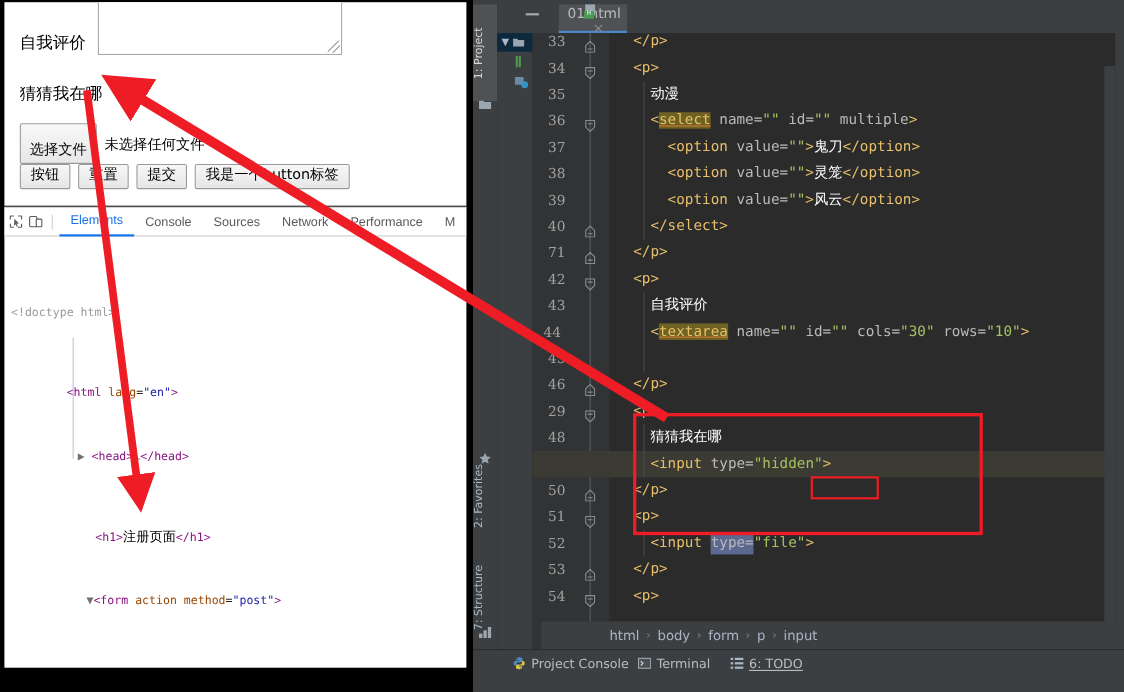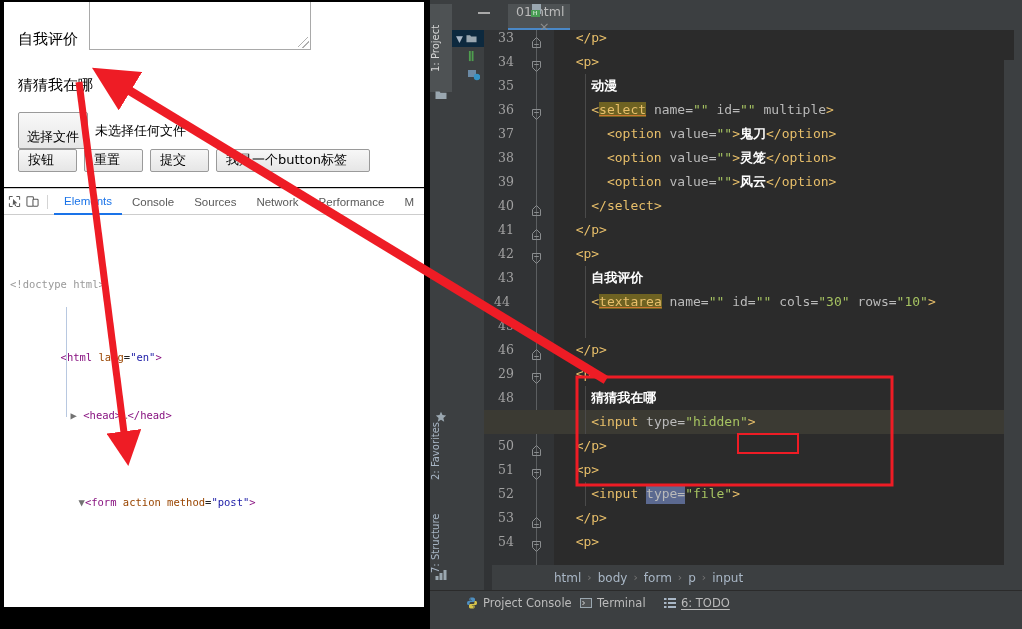--- a/index.html
+++ b/index.html
@@ -73,21 +73,21 @@
     margin-left: 7px;
     font-size: 13px;
     font-family: "DejaVu Sans", sans-serif;
     color: #000;
   }
 
   #row-buttons { left: 14px; top: 147px; display: flex; gap: 7px; }
   .btn {
     font-family: "DejaVu Sans", sans-serif;
     font-size: 13px;
-    padding: 2px 22px 3px 9px;
+    padding: 2px 9px 3px 9px;
     border: 1px solid #9a9a9a;
     border-radius: 2px;
     background: linear-gradient(#f7f7f7, #e6e6e6);
     color: #000;
     line-height: 16px;
     white-space: nowrap;
   }
 
   
   #devtools {
@@ -281,21 +281,21 @@
     white-space: pre;
   }
   .cl {
     position: absolute; left: 0;
     height: 24px; line-height: 24px;
     white-space: pre;
   }
   .k-ang   { color: #e8bf6a; }
   .k-attr  { color: #bababa; }
   .k-str   { color: #a5c261; }
-  .k-txt   { color: #ffffff; font-family: "DejaVu Serif", serif; font-weight: bold; }
+  .k-txt   { color: #ffffff; font-family: "DejaVu Serif", serif; }
   .tagname { color: #e8bf6a; }
 
   .hl-line {
     position: absolute; left: 0; width: 530px; height: 24px;
     background: #3b3a33;
   }
   .hl-err {
     background: #6e6222;
     text-decoration: underline;
     text-decoration-color: #cc7832;
@@ -401,20 +401,23 @@
 
       <div class="tl">
         <span class="tag">&lt;html </span><span class="attr">lang</span><span class="txt">=</span><span class="val">"en"</span><span class="tag">&gt;</span>
       </div>
 
       <div class="tl" style="padding-left:10px">
         <span class="arrow">▶ </span><span class="tag">&lt;head&gt;</span><span class="cmt">…</span><span class="tag">&lt;/head&gt;</span>
       </div>
 
 
+      <div class="tl" style="padding-left:26px">
+        <span class="tag">&lt;h1&gt;</span><span class="txtnode-cn">注册页面</span><span class="tag">&lt;/h1&gt;</span>
+      </div>
 
       <div class="tl" style="padding-left:18px">
         <span class="arrow">▼</span><span class="tag">&lt;form </span><span class="attr">action</span><span class="tag"> </span><span class="attr">method</span><span class="txt">=</span><span class="val">"post"</span><span class="tag">&gt;</span>
       </div>
 
       
       
       
       
       
@@ -522,21 +525,21 @@
             <path d="M3.2 3.5h4.6" stroke="#8a8d8f"></path>
           </svg></div>
         <div class="lineno" style="top: 96px;">37</div>
         <div class="lineno" style="top: 120px;">38</div>
         <div class="lineno" style="top: 144px;">39</div>
         <div class="lineno" style="top: 168px;">40</div>
         <div class="fold" style="top: 171px;"><svg width="11" height="11" viewBox="0 0 11 11">
             <path d="M1.5 10.5h8v-6l-4-4-4 4z" fill="none" stroke="#8a8d8f"></path>
             <path d="M3.2 7.5h4.6" stroke="#8a8d8f"></path>
           </svg></div>
-        <div class="lineno" style="top: 192px;">41</div>
+        <div class="lineno" style="top: 192px;">71</div>
         <div class="fold" style="top: 195px;"><svg width="11" height="11" viewBox="0 0 11 11">
             <path d="M1.5 10.5h8v-6l-4-4-4 4z" fill="none" stroke="#8a8d8f"></path>
             <path d="M3.2 7.5h4.6" stroke="#8a8d8f"></path>
           </svg></div>
         <div class="lineno" style="top: 216px;">42</div>
         <div class="fold" style="top: 219px;"><svg width="11" height="11" viewBox="0 0 11 11">
             <path d="M1.5 0.5h8v6l-4 4-4-4z" fill="none" stroke="#8a8d8f"></path>
             <path d="M3.2 3.5h4.6" stroke="#8a8d8f"></path>
           </svg></div>
         <div class="lineno" style="top: 240px;">43</div>

